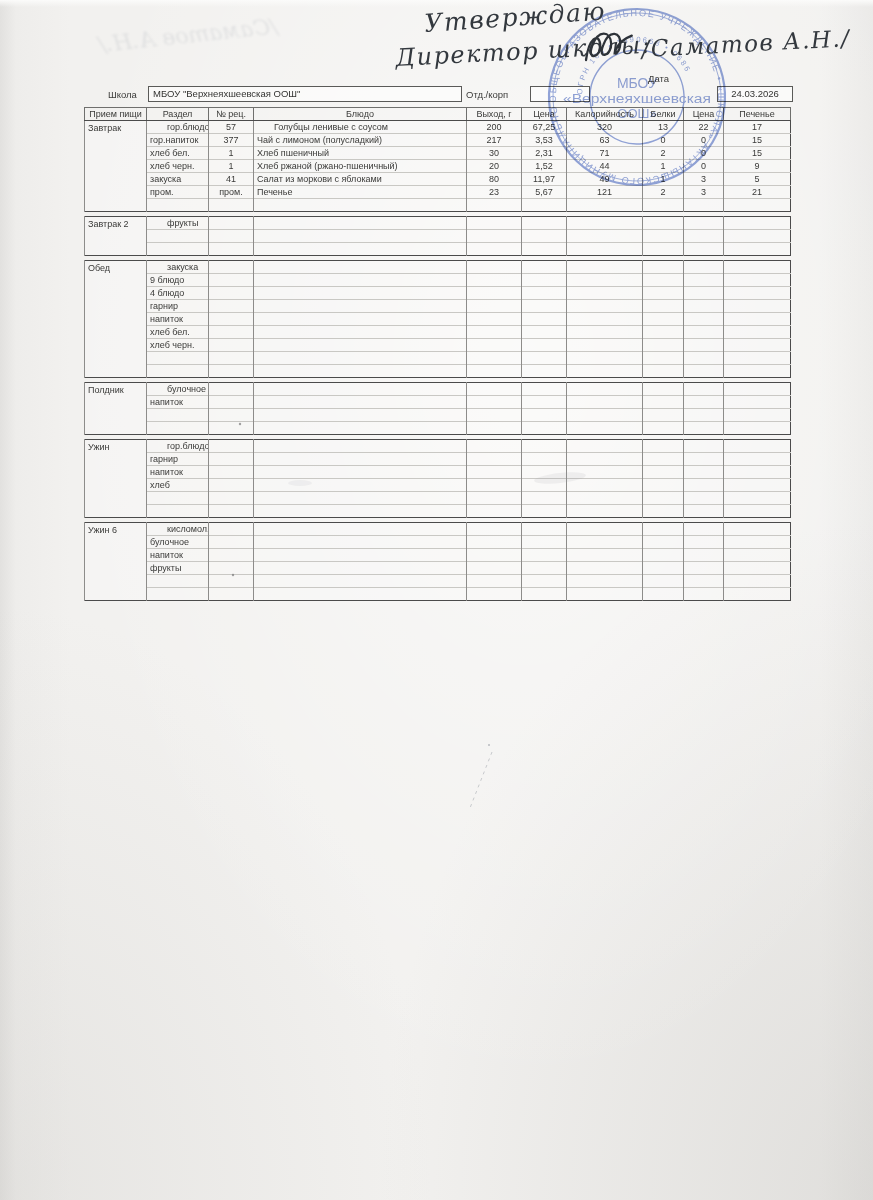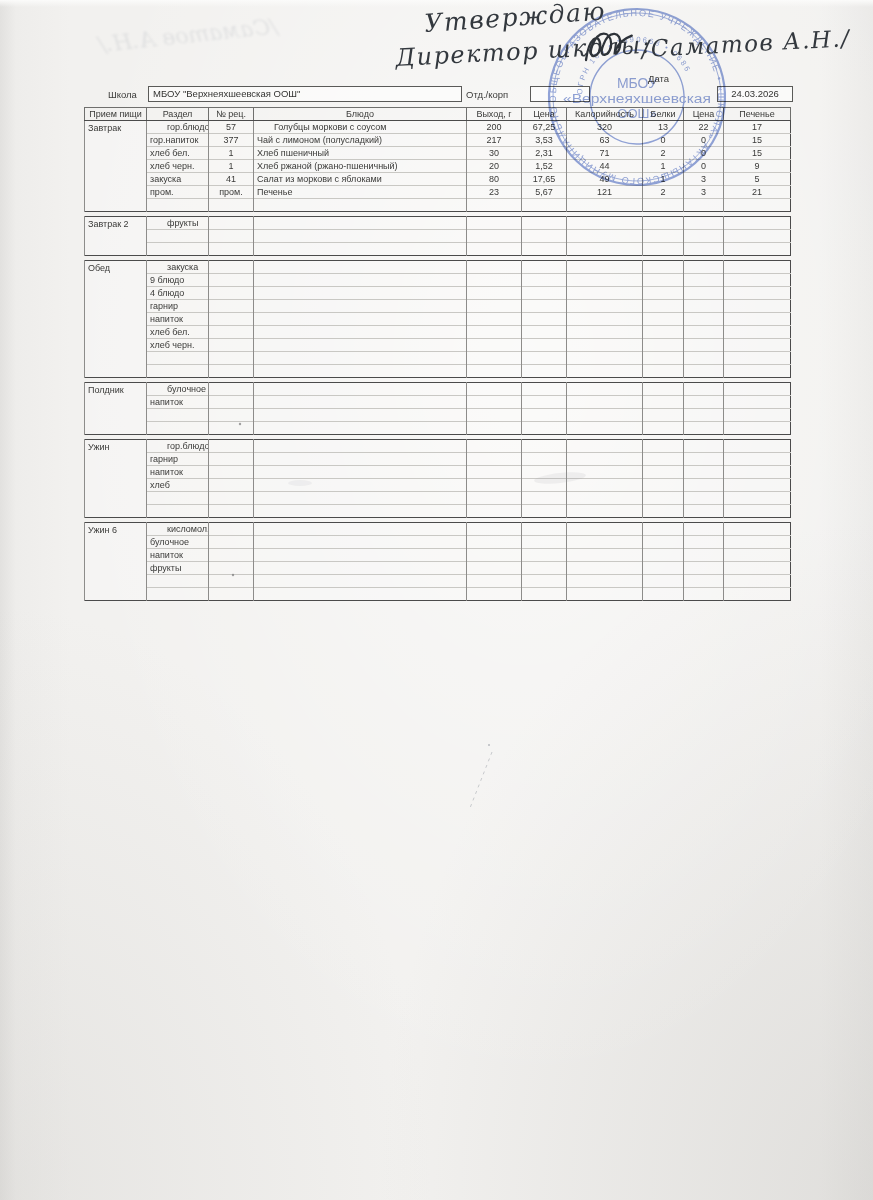--- a/index.html
+++ b/index.html
@@ -123,21 +123,21 @@
           <th>Белки</th>
           <th>Цена</th>
           <th>Печенье</th>
         </tr>
       </thead>
       <tbody>
         <tr>
           <td class="meal" rowspan="7">Завтрак</td>
           <td class="first">гор.блюдо</td>
           <td class="c first">57</td>
-          <td class="first">Голубцы моркови с соусом</td>
+          <td class="first">Голубцы ленивые с соусом</td>
           <td class="c first">200</td>
           <td class="c first">67,25</td>
           <td class="c first">320</td>
           <td class="c first">13</td>
           <td class="c first">22</td>
           <td class="c first">17</td>
         </tr>
         <tr>
           <td>гор.напиток</td>
           <td class="c">377</td>
@@ -169,21 +169,21 @@
           <td class="c">44</td>
           <td class="c">1</td>
           <td class="c">0</td>
           <td class="c">9</td>
         </tr>
         <tr>
           <td>закуска</td>
           <td class="c">41</td>
           <td>Салат из моркови с яблоками</td>
           <td class="c">80</td>
-          <td class="c">17,65</td>
+          <td class="c">11,97</td>
           <td class="c">49</td>
           <td class="c">1</td>
           <td class="c">3</td>
           <td class="c">5</td>
         </tr>
         <tr>
           <td>пром.</td>
           <td class="c">пром.</td>
           <td>Печенье</td>
           <td class="c">23</td>

